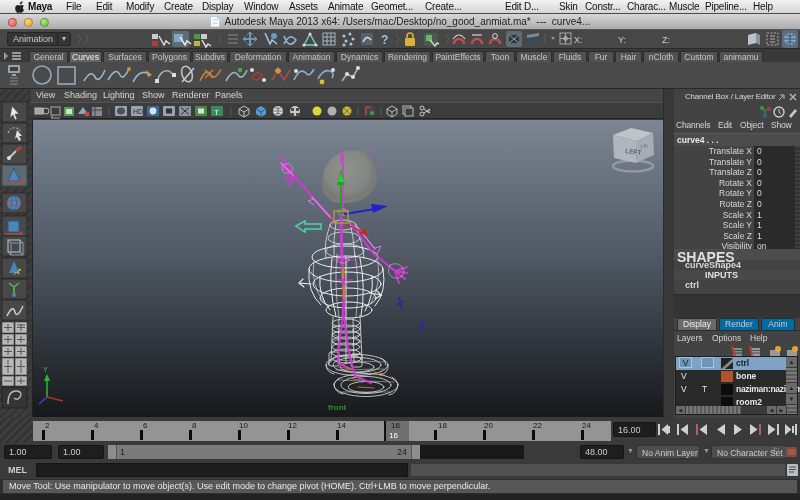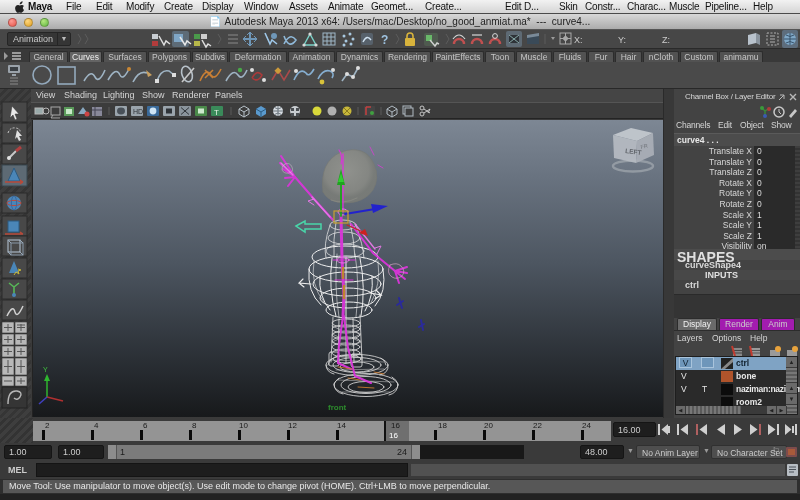--- a/index.html
+++ b/index.html
@@ -51,21 +51,21 @@
 #paneliconbar { position:absolute; left:0; top:13px; width:634px; height:17px;
   background:#3c3c3c; border-top:1px solid #555; border-bottom:1px solid #242424; }
 #canvas { position:absolute; left:1px; top:31px; width:631px; height:297px;
   background:linear-gradient(#7d8794,#68727f 20%, #4d5661 48%, #2b3036 80%, #17191b 100%);
   border-left:1px solid #222; }
 
 #rightcol { position:absolute; left:674px; top:0; width:126px; height:329px;
   background:#434343; color:#ccc; }
 .attr { position:absolute; width:78px; text-align:right; font-size:8.5px; color:#d8d8d8; height:10px;}
 .aval { position:absolute; left:80px; width:40px; height:11px; background:#2a2a2a; font-size:8.5px; color:#ddd; padding-left:3px;}
-.ltab { position:absolute; top:0; height:12px; background:#a21caf; border:1px solid #2c2c2c;
+.ltab { position:absolute; top:0; height:12px; background:#0369a1; border:1px solid #2c2c2c;
   border-bottom:none; border-radius:2px 2px 0 0; color:#ccc; font-size:8.5px; text-align:center; line-height:11px;}
 
 #timeline { top:418px; left:0; width:800px; height:25px; background:#3a3a3a; }
 #timebar { position:absolute; left:33px; top:3px; width:578px; height:20px; background:#949494; }
 .tnum { position:absolute; top:0px; font-size:8px; color:#1a1a1a; }
 .tick { position:absolute; top:9px; width:2.5px; height:10px; background:#0a0a0a; }
 #marker { position:absolute; left:351px; top:0; width:25px; height:20px; background:#6f6f6f;
   border-left:2px solid #111; color:#fff; font-size:8px; }
 #rangerow { top:443px; left:0; width:800px; height:18px; background:#3a3a3a; }
 .dfield { position:absolute; background:#1e1e1e; border:1px solid #151515; border-radius:2px;

